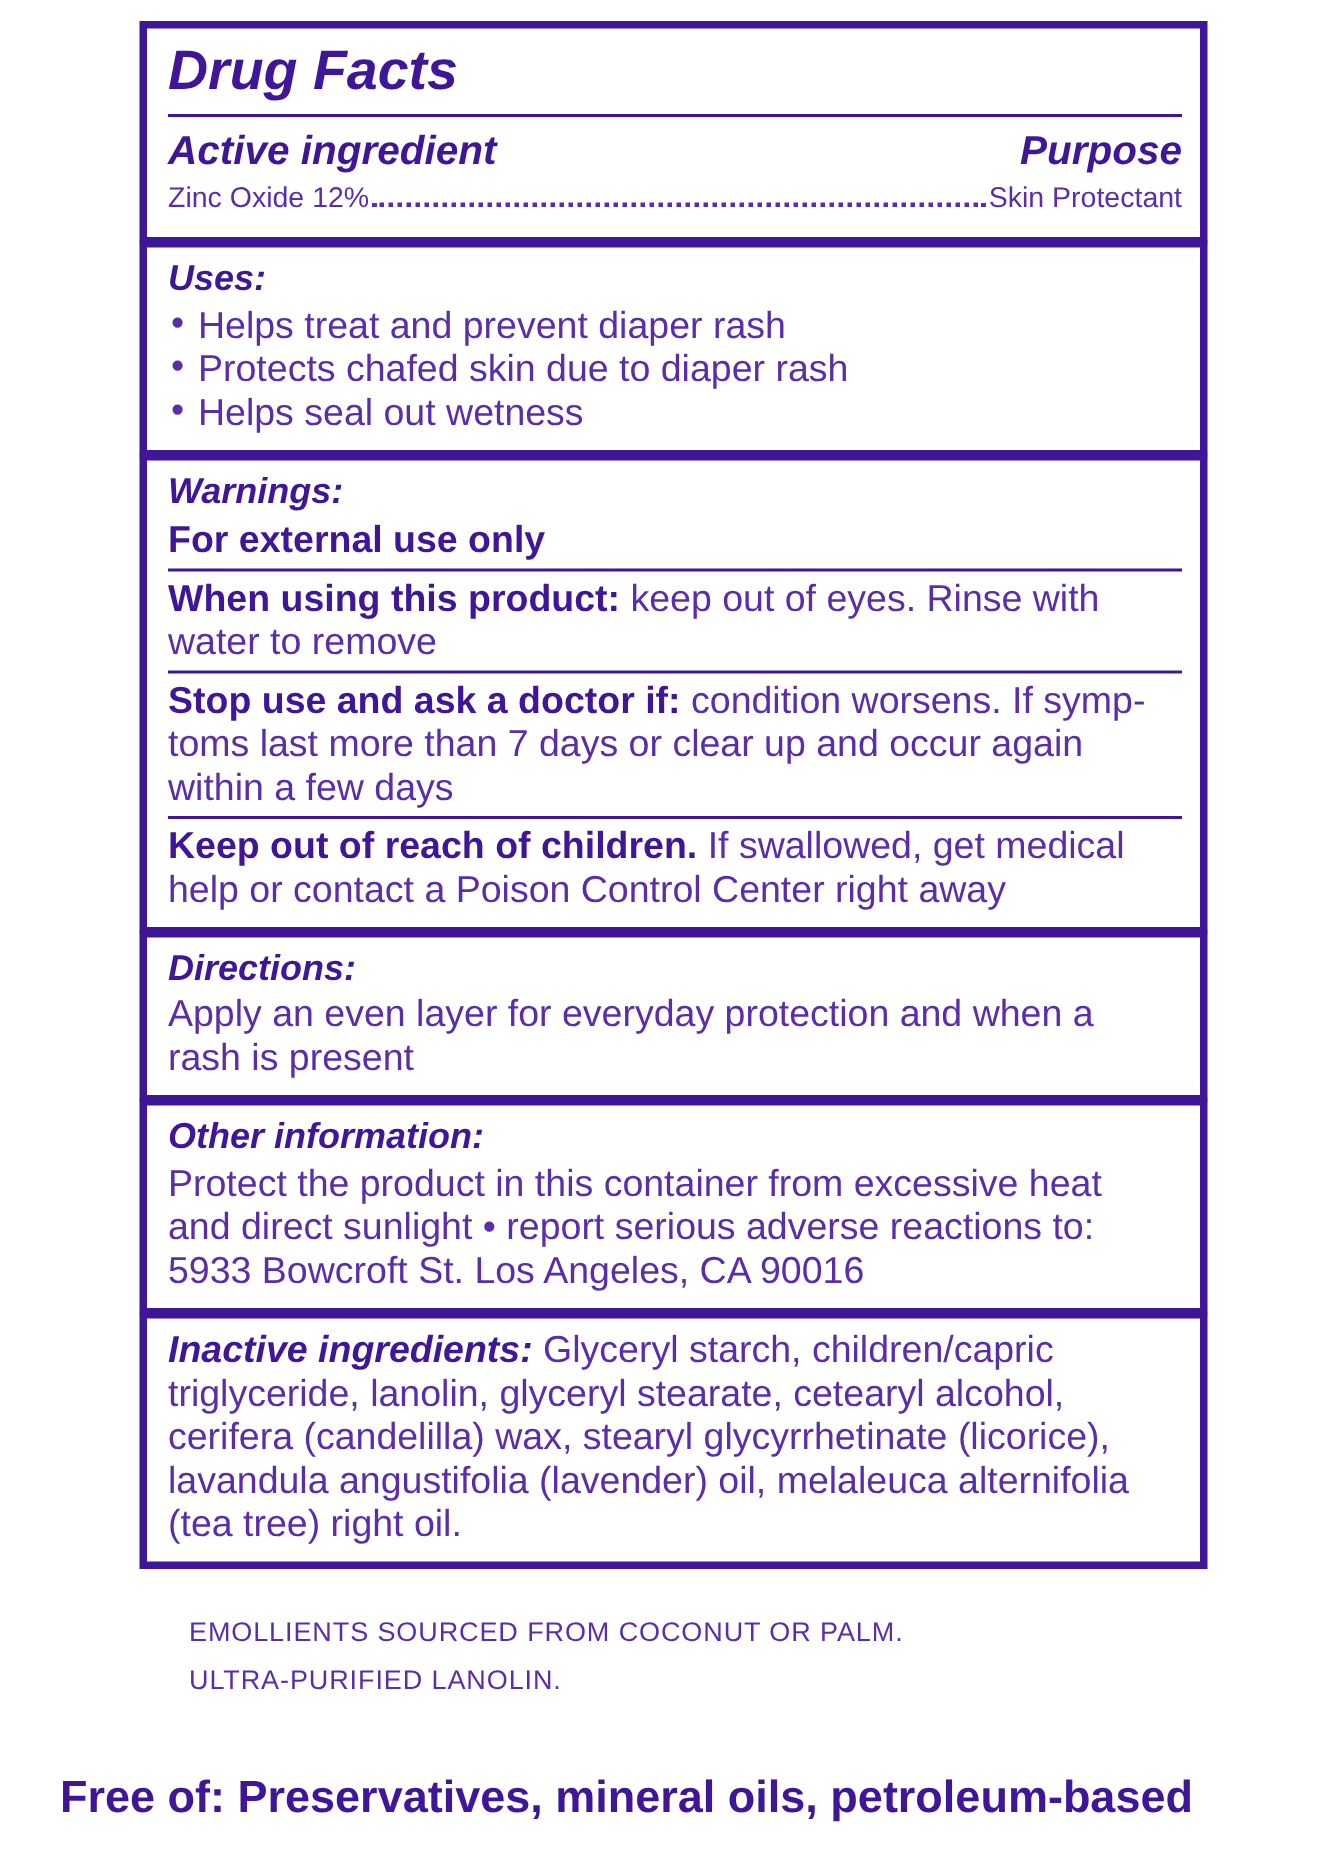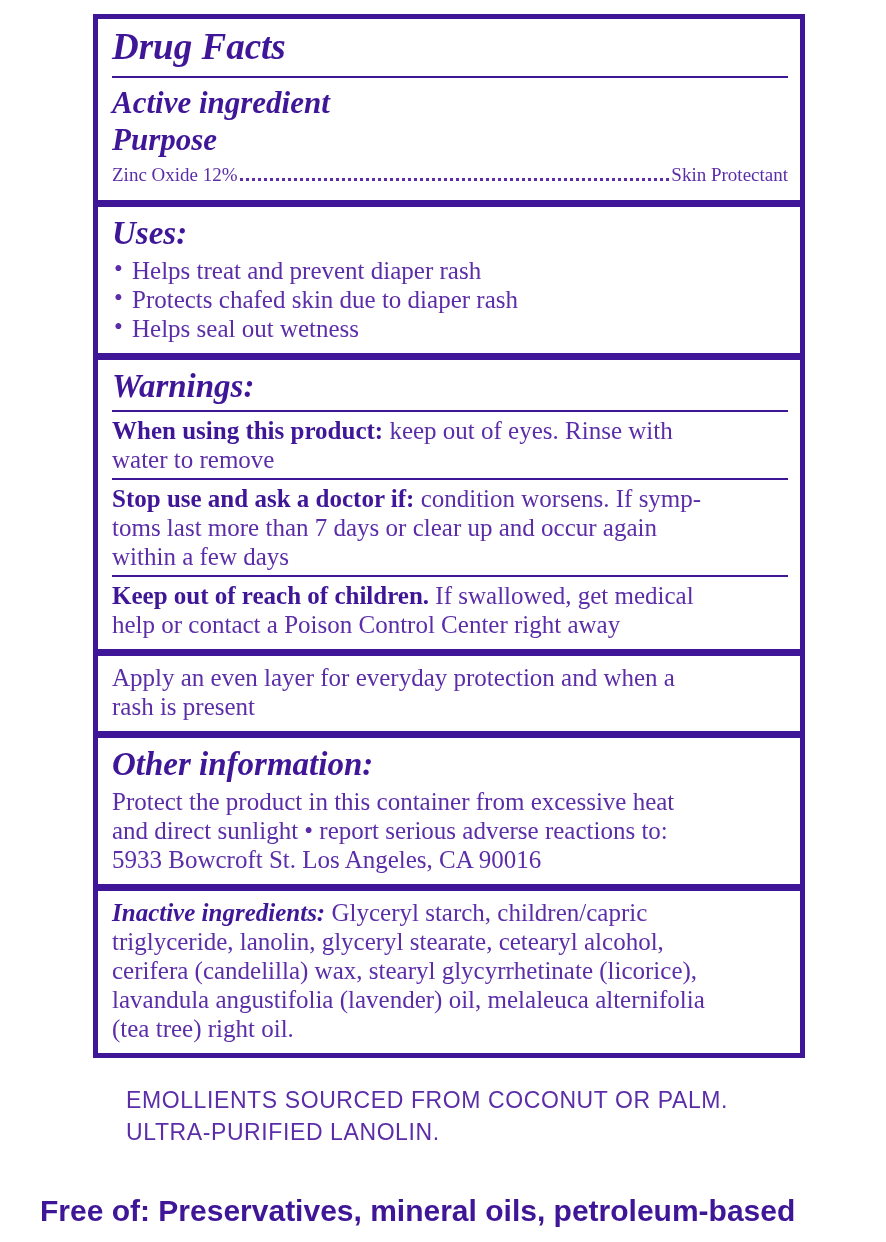--- a/index.html
+++ b/index.html
@@ -11,21 +11,20 @@
   body{
     width:886px;height:1242px;
     background:#ffffff;
     font-family:"Liberation Sans", sans-serif;
     color:var(--body);
     overflow:hidden;
   }
   .label{
     margin:14px 0 0 93px;
     width:712px;
-    font-family:Liberation Serif, serif;
   }
   .sec{
     border:5px solid var(--dark);
     background:#fff;
     padding:7px 12px 10px 14px;
   }
   .sec + .sec{
     margin-top:-3px; 
   }
   .title{
@@ -43,44 +42,43 @@
   }
   .rule-thin{
     border:0;
     border-top:2px solid var(--dark);
     margin:4px 0;
   }
   .heads-row{
     display:flex;
     justify-content:space-between;
     align-items:baseline;
-    font-size:31px;
+    font-size:27px;
     font-weight:bold;
     font-style:italic;
     color:var(--dark);
     line-height:1.2;
-    flex-direction:column;
   }
   .leader-row{
     display:flex;
     align-items:baseline;
     font-size:19px;
     line-height:30px;
     color:var(--body);
     margin-top:2px;
   }
   .leader{
     flex:1 1 auto;
     border-bottom:3px dotted var(--body);
     margin:0 2px 4px 2px;
     min-width:20px;
   }
   .sec-h{
     margin:0 0 2px 0;
-    font-size:33px;
+    font-size:24px;
     font-weight:bold;
     font-style:italic;
     color:var(--dark);
     line-height:1.2;
   }
   .txt{
     font-size:25px;
     line-height:29px;
     color:var(--body);
   }
@@ -105,21 +103,21 @@
   }
   .bullet .dot{
     position:absolute;
     left:2px;
     top:-2px;
     color:var(--body);
   }
   .para{margin:0;}
   .emollients{
     margin:26px 0 0 126px;
-    font-size:23px;
+    font-size:18px;
     line-height:32px;
     letter-spacing:0.6px;
     color:var(--body);
   }
   .free-of{
     margin:40px 0 0 40px;
     font-size:30px;
     line-height:46px;
     font-weight:bold;
     color:var(--dark);
@@ -156,20 +154,21 @@
       <span>Protects chafed skin due to diaper rash</span>
     </div>
     <div class="txt bullet">
       <span class="dot">•</span>
       <span>Helps seal out wetness</span>
     </div>
   </div>
 
   <div class="sec">
     <h2 class="sec-h">Warnings:</h2>
+    <div class="bold-line">For external use only</div>
     <div class="rule-thin"></div>
 
     <p class="txt para">
       <span class="bold-lead">When using this product:</span>
       <span>keep out of eyes. Rinse with</span>
     </p>
     <div class="txt">water to remove</div>
     <div class="rule-thin"></div>
 
     <p class="txt para">
@@ -181,20 +180,21 @@
     <div class="rule-thin"></div>
 
     <p class="txt para">
       <span class="bold-lead">Keep out of reach of children.</span>
       <span>If swallowed, get medical</span>
     </p>
     <div class="txt">help or contact a Poison Control Center right away</div>
   </div>
 
   <div class="sec">
+    <h2 class="sec-h">Directions:</h2>
     <div class="txt">Apply an even layer for everyday protection and when a</div>
     <div class="txt">rash is present</div>
   </div>
 
   <div class="sec">
     <h2 class="sec-h">Other information:</h2>
     <div class="txt">Protect the product in this container from excessive heat</div>
     <div class="txt">and direct sunlight • report serious adverse reactions to:</div>
     <div class="txt">5933 Bowcroft St. Los Angeles, CA 90016</div>
   </div>

